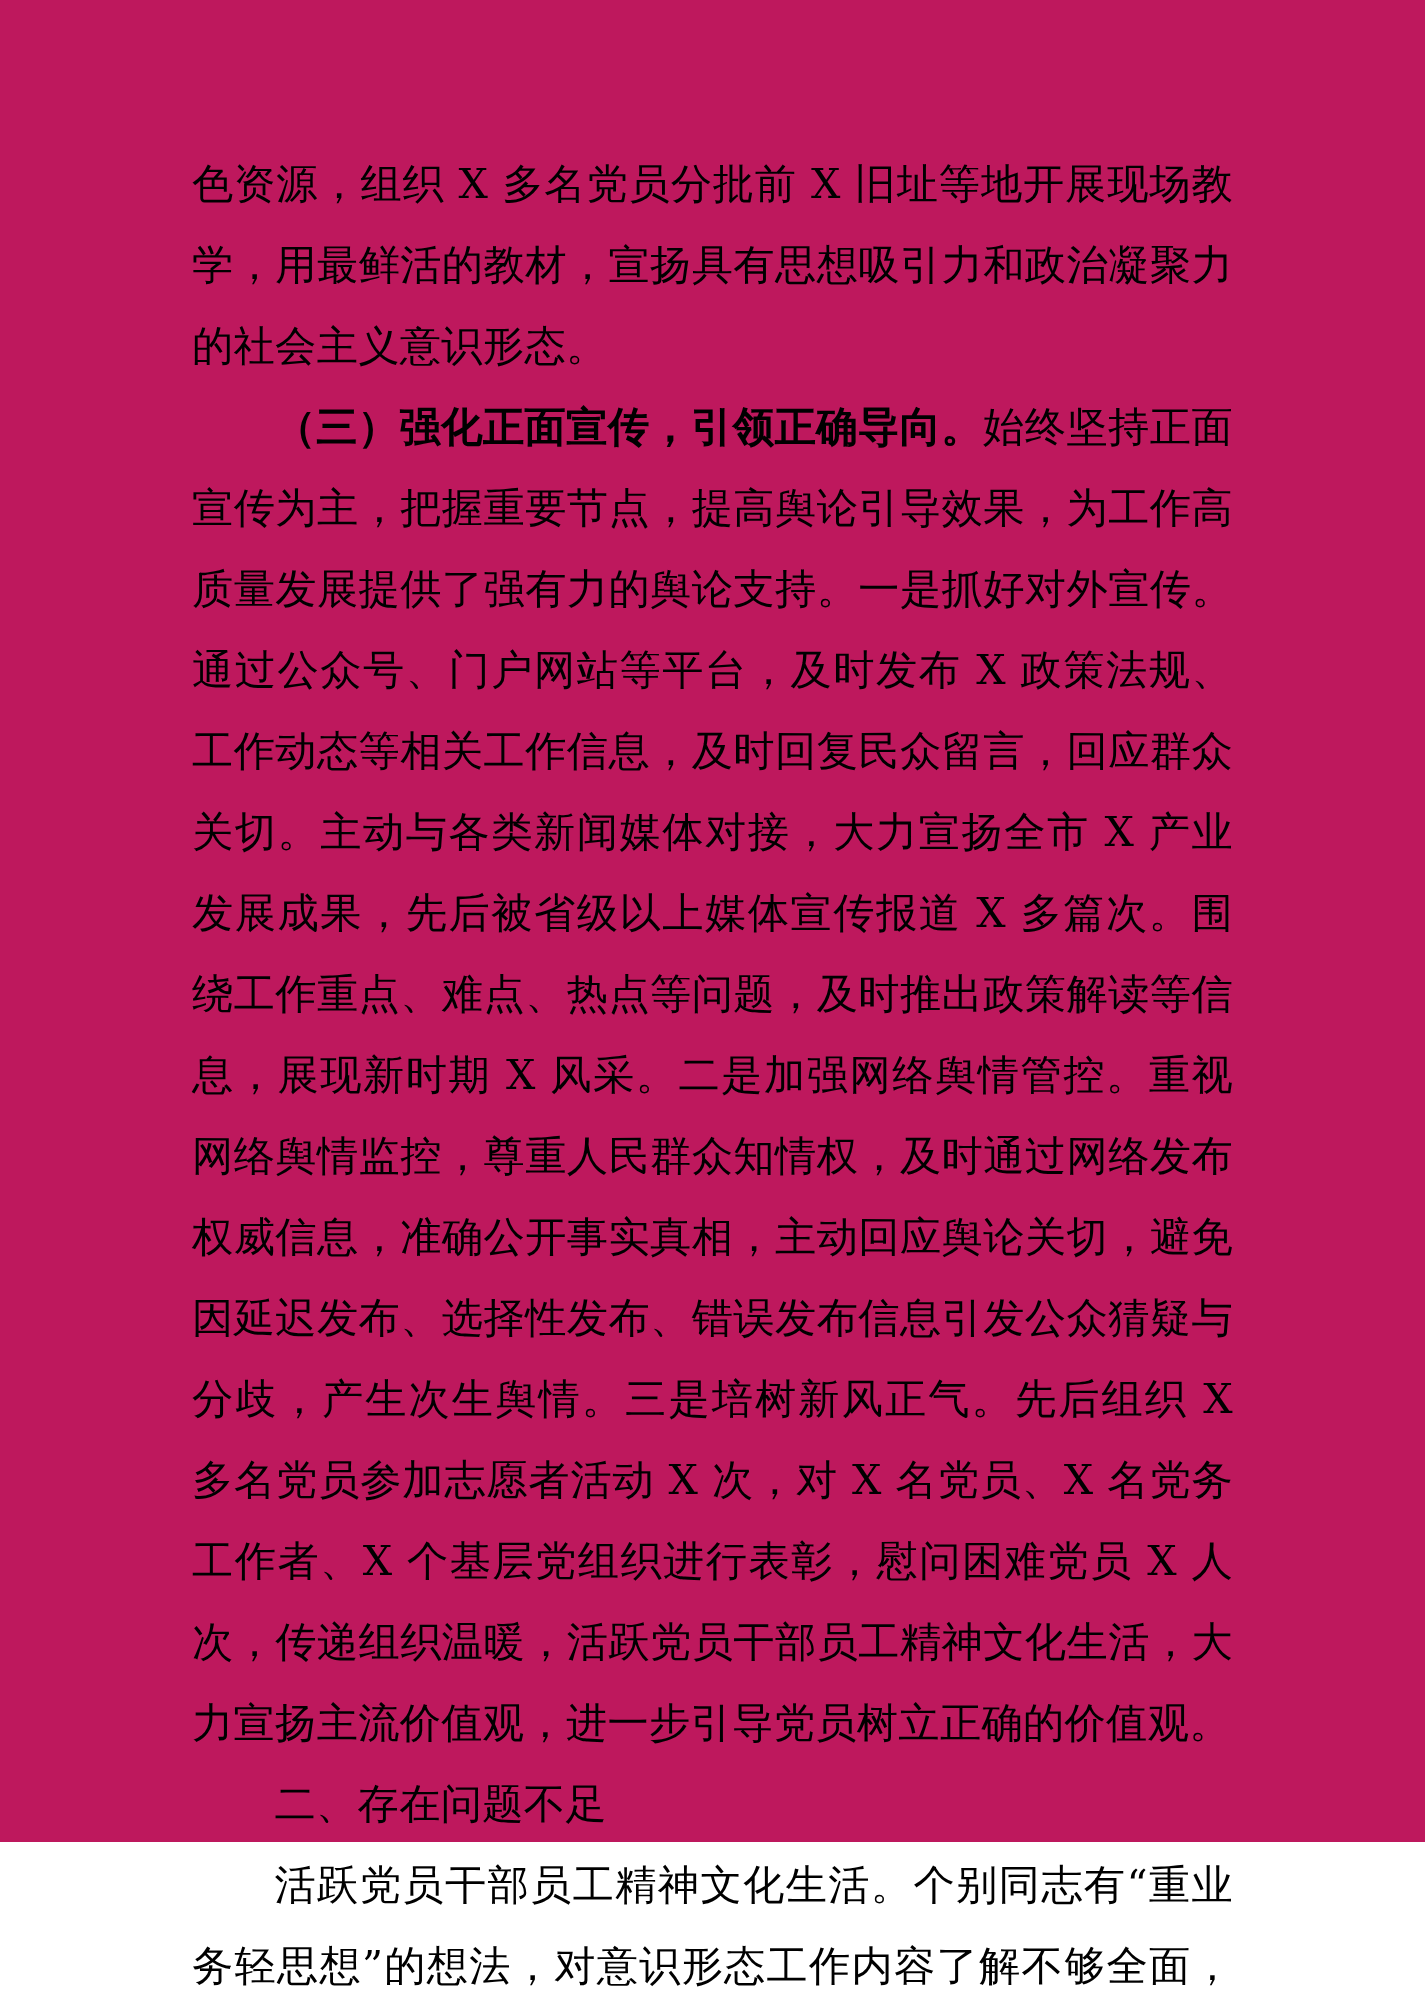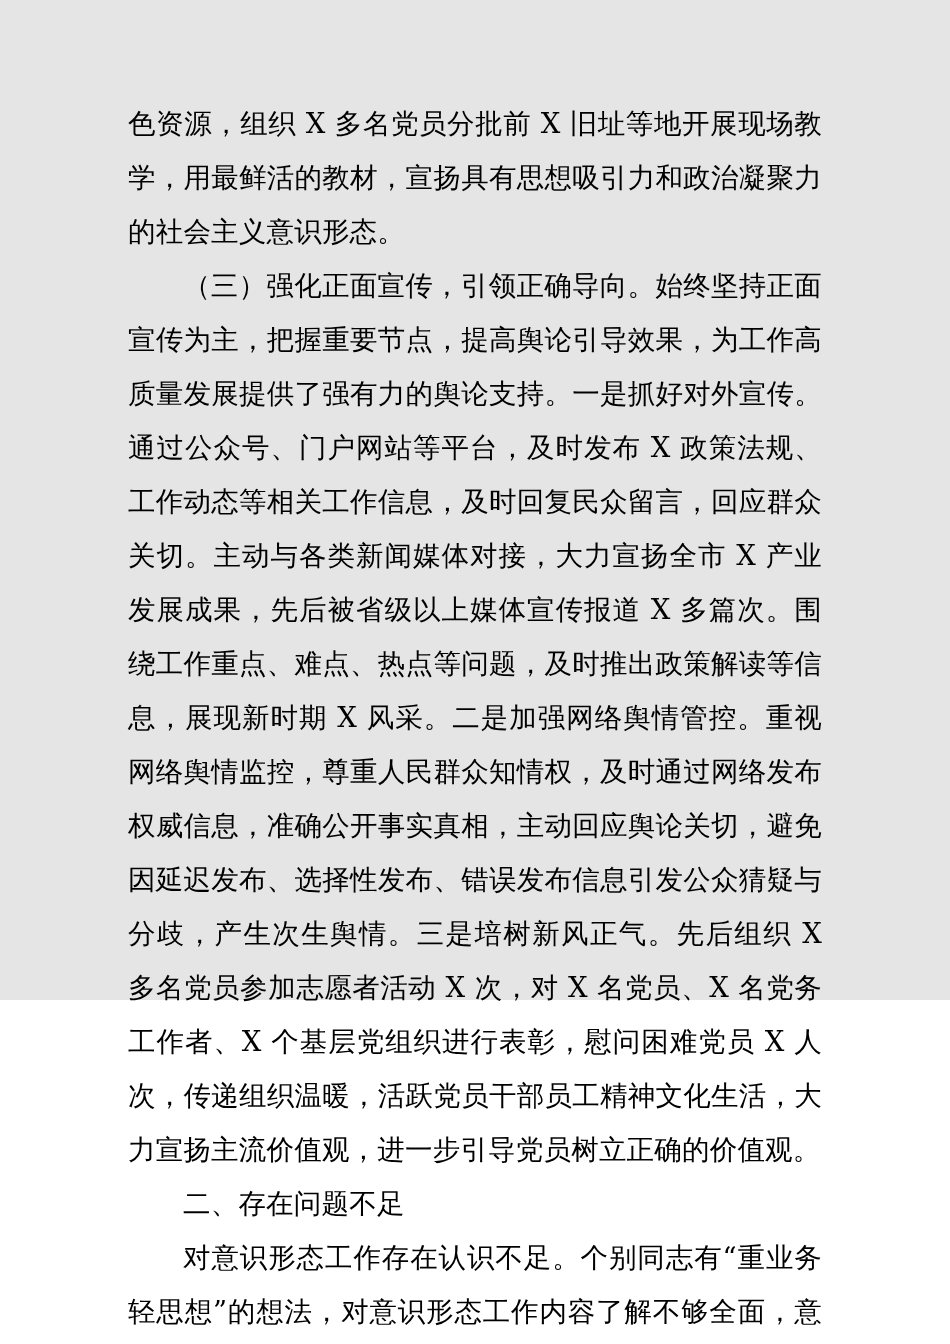--- a/index.html
+++ b/index.html
@@ -10,24 +10,24 @@
   body {
     width: 950px;
     height: 1344px;
     font-family: "DejaVu Serif", "Liberation Serif", serif;
     color: #000000;
     overflow: hidden;
   }
   .page {
     position: relative;
     width: 950px;
-    height: 1000px;
+    height: 1228px;
     box-sizing: border-box;
     padding: 96px 128px 60px 128px;
-    background: #e5e5e5;
+    background: #be185d;
   }
   .doc-body {
     font-size: 27.5px;
     line-height: 54px;
     text-align: justify;
     text-justify: inter-ideograph;
     letter-spacing: 0.2px;
   }
   .para {
     margin: 0;
@@ -36,31 +36,31 @@
   .para-indent {
     margin: 0;
     text-indent: 2em;
   }
   .heading {
     margin: 0;
     text-indent: 2em;
     font-weight: normal;
   }
   .bold {
-    font-weight: normal;
+    font-weight: bold;
   }
 </style>
 </head>
 <body>
 
 <div class="page">
   <div class="doc-body">
 
     <p class="para"><span>色资源，组织 X 多名党员分批前 X 旧址等地开展现场教学，用最鲜活的教材，宣扬具有思想吸引力和政治凝聚力的社会主义意识形态。</span></p>
 
     <p class="para-indent"><span class="bold">（三）强化正面宣传，引领正确导向。</span><span>始终坚持正面宣传为主，把握重要节点，提高舆论引导效果，为工作高质量发展提供了强有力的舆论支持。一是抓好对外宣传。通过公众号、门户网站等平台，及时发布 X 政策法规、工作动态等相关工作信息，及时回复民众留言，回应群众关切。主动与各类新闻媒体对接，大力宣扬全市 X 产业发展成果，先后被省级以上媒体宣传报道 X 多篇次。围绕工作重点、难点、热点等问题，及时推出政策解读等信息，展现新时期 X 风采。二是加强网络舆情管控。重视网络舆情监控，尊重人民群众知情权，及时通过网络发布权威信息，准确公开事实真相，主动回应舆论关切，避免因延迟发布、选择性发布、错误发布信息引发公众猜疑与分歧，产生次生舆情。三是培树新风正气。先后组织 X 多名党员参加志愿者活动 X 次，对 X 名党员、X 名党务工作者、X 个基层党组织进行表彰，慰问困难党员 X 人次，传递组织温暖，活跃党员干部员工精神文化生活，大力宣扬主流价值观，进一步引导党员树立正确的价值观。</span></p>
 
     <p class="heading"><span>二、存在问题不足</span></p>
 
-    <p class="para-indent"><span>对意识形态工作存在认识不足。</span><span>个别同志有“重业务轻思想”的想法，对意识形态工作内容了解不够全面，意识形态工作的敏锐性不够，对意识形态工作存在认识不足，理解</span></p>
+    <p class="para-indent"><span>活跃党员干部员工精神文化生活。</span><span>个别同志有“重业务轻思想”的想法，对意识形态工作内容了解不够全面，意识形态工作的敏锐性不够，对意识形态工作存在认识不足，理解</span></p>
 
   </div>
 </div>
 
 </body></html>

